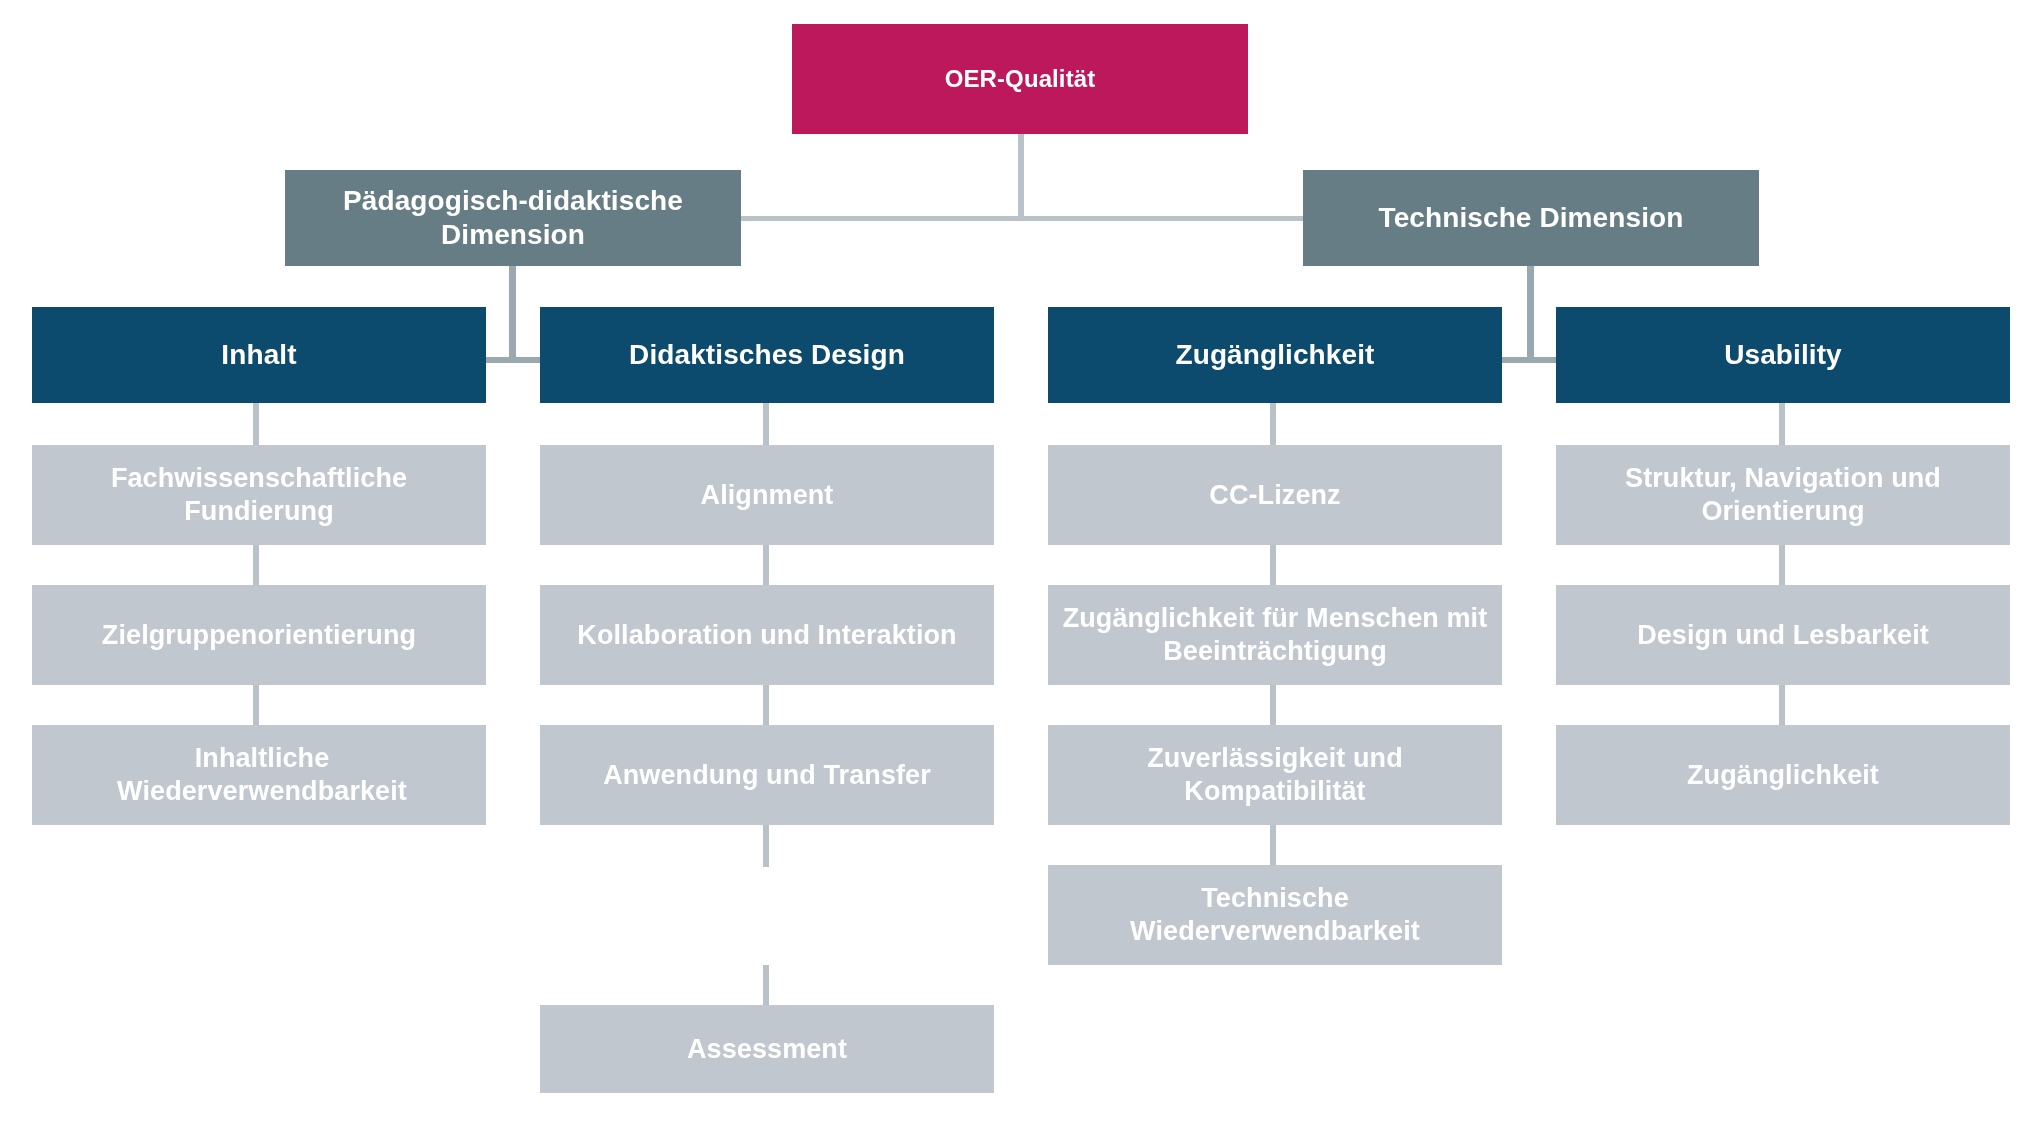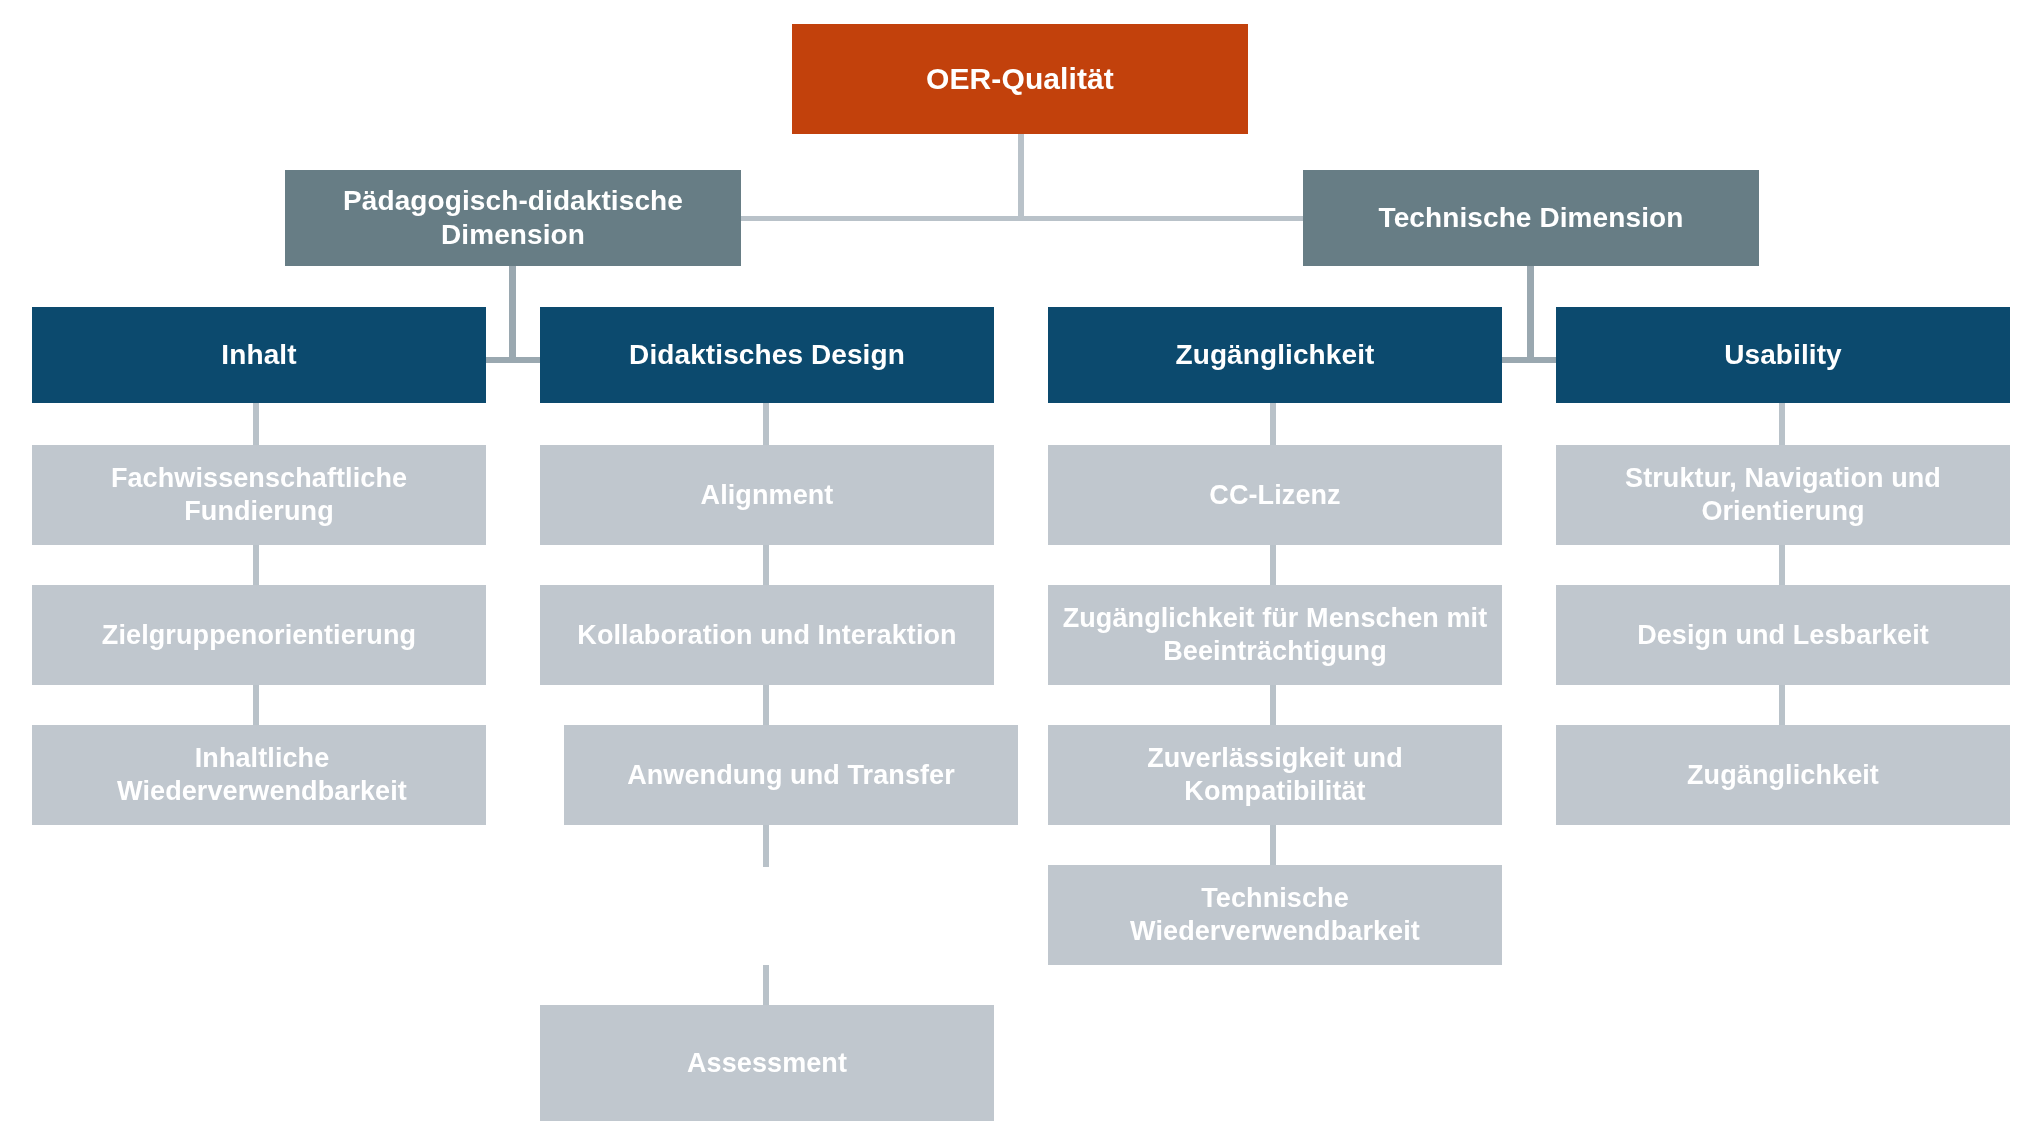--- a/index.html
+++ b/index.html
@@ -24,21 +24,21 @@
     align-items: center;
     justify-content: center;
     text-align: center;
     color: #ffffff;
     font-weight: bold;
     line-height: 1.22;
     padding: 4px 10px;
     z-index: 3;
     letter-spacing: 0.1px;
   }
-  .lvl1 { background: #c2410c; font-size: 30px; text-align: center; }
+  .lvl1 { background: #be185d; font-size: 24px; text-align: center; }
   .lvl2 { background: #677d85; font-size: 28px; }
   .lvl3 { background: #0c4a6e; font-size: 28px; }
   .lvl4 { background: #c0c7ce; font-size: 27px; }
 
   .conn {
     position: absolute;
     background: #b9c2c9;
     z-index: 1;
   }
   .conn-dark { background: #9aa8b0; }
@@ -96,24 +96,24 @@
   <div class="node lvl4" style="left:32px; top:445px; width:454px; height:100px;">Fachwissenschaftliche Fundierung</div>
 
   <div class="node lvl4" style="left:32px; top:585px; width:454px; height:100px;">Zielgruppenorientierung</div>
 
   <div class="node lvl4" style="left:32px; top:725px; width:454px; height:100px;padding-left:16px;">Inhaltliche Wiederverwendbarkeit</div>
 
   <div class="node lvl4" style="left:540px; top:445px; width:454px; height:100px;">Alignment</div>
 
   <div class="node lvl4" style="left:540px; top:585px; width:454px; height:100px;">Kollaboration und Interaktion</div>
 
-  <div class="node lvl4" style="left:540px; top:725px; width:454px; height:100px;margin-left:24px;">Anwendung und Transfer</div>
+  <div class="node lvl4" style="left:540px; top:725px; width:454px; height:100px;">Anwendung und Transfer</div>
 
 
-  <div class="node lvl4" style="left:540px; top:1005px; width:454px; height:116px;">Assessment</div>
+  <div class="node lvl4" style="left:540px; top:1005px; width:454px; height:88px;">Assessment</div>
 
   <div class="node lvl4" style="left:1048px; top:445px; width:454px; height:100px;">CC-Lizenz</div>
 
   <div class="node lvl4" style="left:1048px; top:585px; width:454px; height:100px;">Zugänglichkeit für Menschen mit Beeinträchtigung</div>
 
   <div class="node lvl4" style="left:1048px; top:725px; width:454px; height:100px;">Zuverlässigkeit und Kompatibilität</div>
 
   <div class="node lvl4" style="left:1048px; top:865px; width:454px; height:100px;">Technische Wiederverwendbarkeit</div>
 
   <div class="node lvl4" style="left:1556px; top:445px; width:454px; height:100px;">Struktur, Navigation und Orientierung</div>

